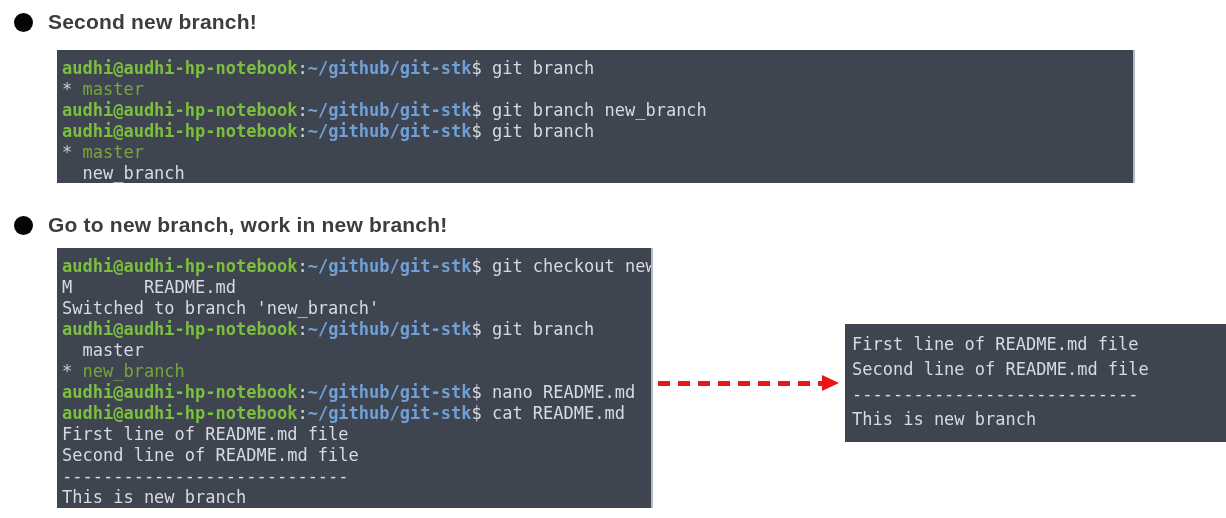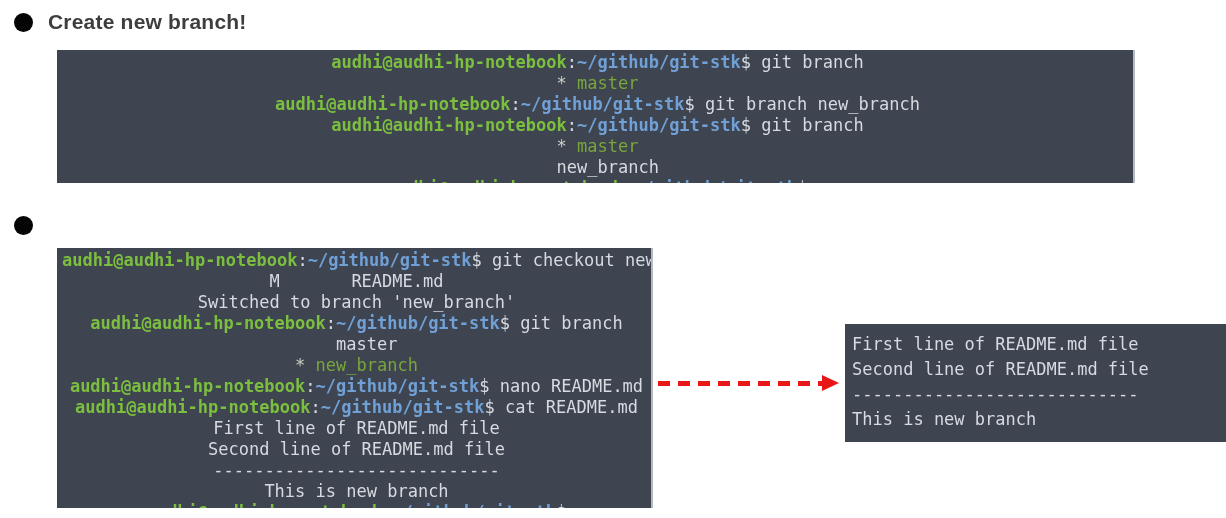--- a/index.html
+++ b/index.html
@@ -39,23 +39,22 @@
   #heading-create{top:9px;}
   #heading-work{top:212px;}
 
   .terminal{
     position:absolute;
     background:var(--terminal-bg);
     border-right:2px solid var(--edge-light);
     overflow:hidden;
     font-family:"DejaVu Sans Mono", monospace;
     font-size:17px;line-height:21px;
-    padding:2px 0 0 5px;
+    padding:8px 0 0 5px;
     white-space:pre;
-    text-align:center;
   }
   #terminal-create{left:57px;top:50px;width:1078px;height:133px;}
   #terminal-work{left:57px;top:248px;width:596px;height:260px;}
   .t-line{white-space:pre;}
   .c-user{color:var(--prompt-green);font-weight:bold;}
   .c-path{color:var(--path-blue);font-weight:bold;}
   .c-plain{color:var(--text-light);}
   .c-green{color:var(--branch-green);}
   .c-pale{color:var(--star-pale);}
 
@@ -85,27 +84,28 @@
     border-top:8px solid transparent;
     border-bottom:8px solid transparent;
     border-left:17px solid var(--arrow-red);
   }
 </style>
 </head>
 <body>
 
 <div class="heading" id="heading-create">
   <span class="bullet"></span>
-  <span class="heading-text">Create new branch!</span>
+  <span class="heading-text">Second new branch!</span>
 </div>
 
 <div class="terminal" id="terminal-create"><div class="t-line"><span class="c-user">audhi@audhi-hp-notebook</span><span class="c-plain">:</span><span class="c-path">~/github/git-stk</span><span class="c-plain">$</span><span class="c-plain"> git branch</span></div><div class="t-line"><span class="c-pale">* </span><span class="c-green">master</span></div><div class="t-line"><span class="c-user">audhi@audhi-hp-notebook</span><span class="c-plain">:</span><span class="c-path">~/github/git-stk</span><span class="c-plain">$</span><span class="c-plain"> git branch new_branch</span></div><div class="t-line"><span class="c-user">audhi@audhi-hp-notebook</span><span class="c-plain">:</span><span class="c-path">~/github/git-stk</span><span class="c-plain">$</span><span class="c-plain"> git branch</span></div><div class="t-line"><span class="c-pale">* </span><span class="c-green">master</span></div><div class="t-line"><span class="c-plain">  new_branch</span></div><div class="t-line"><span class="c-user">audhi@audhi-hp-notebook</span><span class="c-plain">:</span><span class="c-path">~/github/git-stk</span><span class="c-plain">$</span></div></div>
 
 <div class="heading" id="heading-work">
   <span class="bullet"></span>
+  <span class="heading-text">Go to new branch, work in new branch!</span>
 </div>
 
 <div class="terminal" id="terminal-work"><div class="t-line"><span class="c-user">audhi@audhi-hp-notebook</span><span class="c-plain">:</span><span class="c-path">~/github/git-stk</span><span class="c-plain">$</span><span class="c-plain"> git checkout new_branch</span></div><div class="t-line"><span class="c-plain">M       README.md</span></div><div class="t-line"><span class="c-plain">Switched to branch 'new_branch'</span></div><div class="t-line"><span class="c-user">audhi@audhi-hp-notebook</span><span class="c-plain">:</span><span class="c-path">~/github/git-stk</span><span class="c-plain">$</span><span class="c-plain"> git branch</span></div><div class="t-line"><span class="c-plain">  master</span></div><div class="t-line"><span class="c-pale">* </span><span class="c-green">new_branch</span></div><div class="t-line"><span class="c-user">audhi@audhi-hp-notebook</span><span class="c-plain">:</span><span class="c-path">~/github/git-stk</span><span class="c-plain">$</span><span class="c-plain"> nano README.md</span></div><div class="t-line"><span class="c-user">audhi@audhi-hp-notebook</span><span class="c-plain">:</span><span class="c-path">~/github/git-stk</span><span class="c-plain">$</span><span class="c-plain"> cat README.md</span></div><div class="t-line"><span class="c-plain">First line of README.md file</span></div><div class="t-line"><span class="c-plain">Second line of README.md file</span></div><div class="t-line"><span class="c-plain">----------------------------</span></div><div class="t-line"><span class="c-plain">This is new branch</span></div><div class="t-line"><span class="c-user">audhi@audhi-hp-notebook</span><span class="c-plain">:</span><span class="c-path">~/github/git-stk</span><span class="c-plain">$</span></div></div>
 
 <div id="arrow-nano-to-preview">
   <div class="dashes"></div>
   <div class="head"></div>
 </div>
 
 <div id="readme-preview"><div class="t-line">First line of README.md file</div><div class="t-line">Second line of README.md file</div><div class="t-line">----------------------------</div><div class="t-line">This is new branch</div></div>

